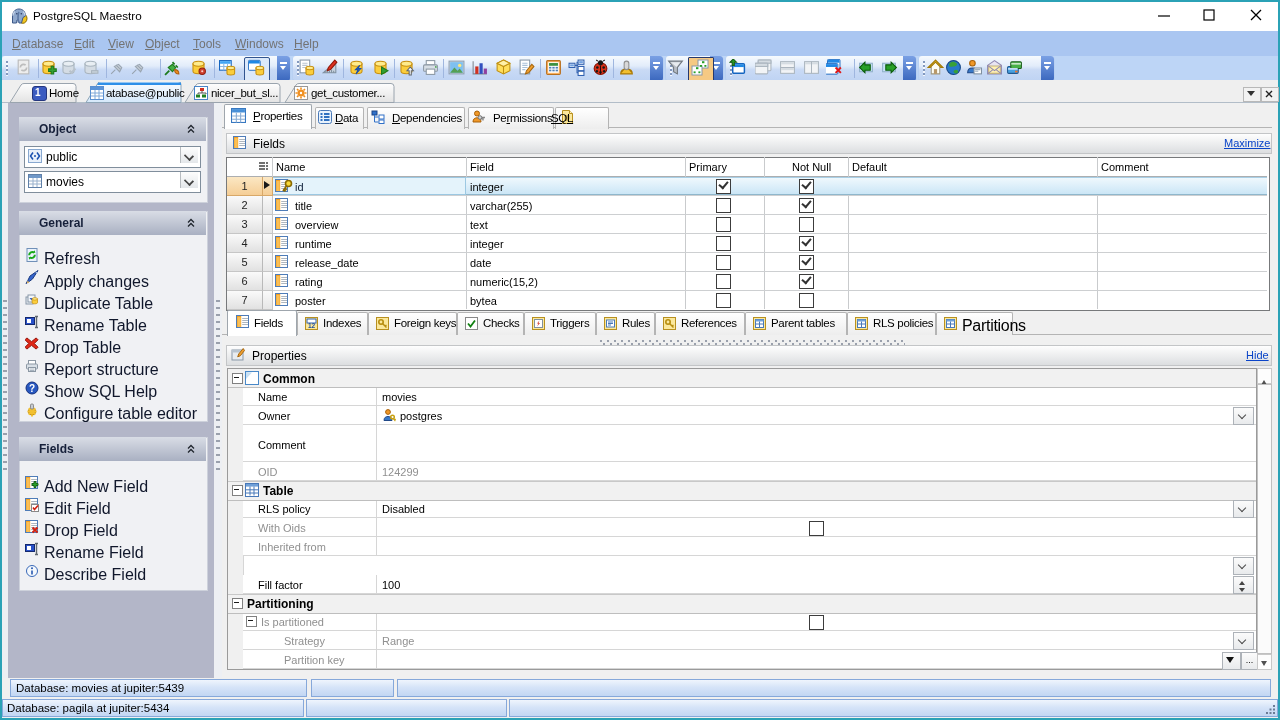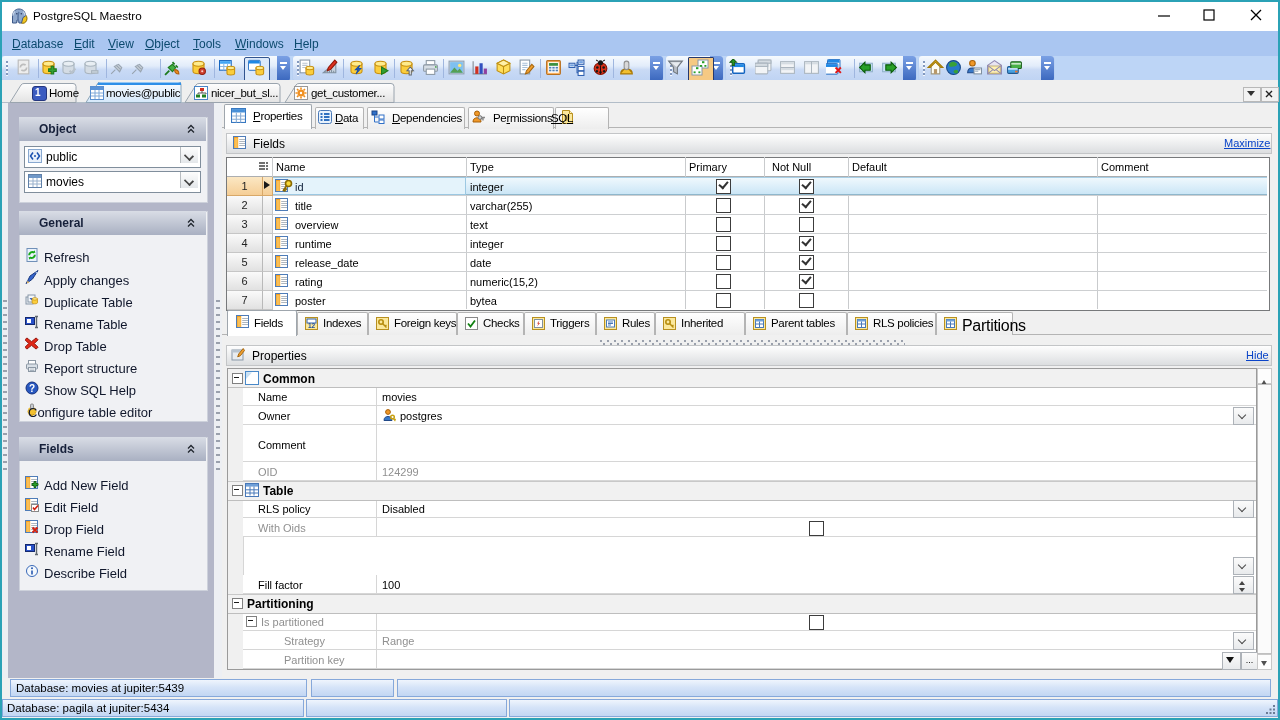--- a/index.html
+++ b/index.html
@@ -6,23 +6,23 @@
 .tx{position:absolute;font-size:11px;color:#000;white-space:nowrap;line-height:1}
 .b{font-weight:bold}
 .u{text-decoration:underline}
 .lnk{color:#0A44C8;text-decoration:underline}
 .band{position:absolute;top:56px;height:25px;border-radius:3px;background:linear-gradient(180deg,#F6FAFE 0%,#E2EcFA 40%,#C9DAF5 55%,#BED3F3 100%);box-shadow:0 1px 1px rgba(60,90,150,.35)}
 .chev{position:absolute;right:0;top:0;width:13px;height:25px;border-radius:0 3px 3px 0;background:linear-gradient(180deg,#7AA0E4,#3A67BE)}
 .chev:after{content:"";position:absolute;left:3px;top:10px;width:0;height:0;border:3.5px solid transparent;border-top:4px solid #fff}
 .chev:before{content:"";position:absolute;left:3px;top:6px;width:7px;height:2px;background:#fff}
 .grip{position:absolute;left:4px;top:5px;width:2px;height:15px;background:repeating-linear-gradient(to bottom,#8298BE 0 2px,rgba(255,255,255,.8) 2px 4px)}
 .vsep{position:absolute;top:3px;width:1px;height:19px;background:#9FB6DF}
-.mi{position:absolute;top:37px;font-size:12px;color:#0c4a6e}
+.mi{position:absolute;top:37px;font-size:12px;color:#737373}
 .tbtn{position:absolute;top:59px}
-.itm{position:absolute;font-size:13px;color:#10172B;white-space:nowrap}
+.itm{position:absolute;font-size:16px;color:#10172B;white-space:nowrap}
 .cg{position:absolute;background:#fff;border:1px solid #808E9C;height:20px}
 .cbtn{position:absolute;right:1px;top:1px;width:17px;height:16px;background:linear-gradient(#FDFDFD,#E4E7EA);border-left:1px solid #B8BCC0}
 .cbtn:after{content:"";position:absolute;left:4px;top:5px;width:6px;height:6px;border-right:2px solid #444;border-bottom:2px solid #444;transform:rotate(45deg) scale(1,.8);transform-origin:center}
 .ptab{position:absolute;height:21px;top:107px;background:linear-gradient(#FFFFFF,#EDEDED);border:1px solid #B4B4B4;border-bottom:none;border-radius:2px 2px 0 0}
 .ptab.sel{top:104px;height:24px;background:#fff;border-color:#9FA6AD}
 .stab{position:absolute;height:22px;top:312px;background:linear-gradient(#FFFFFF,#EDEDED);border:1px solid #B4B4B4;border-bottom:none;border-radius:2px 2px 0 0}
 .stab.sel{top:310px;height:25px;background:#fff;border-color:#9FA6AD}
 .hbar{position:absolute;height:19px;background:linear-gradient(#FEFEFE,#DCDEE0);border:1px solid #C3C5C7}
 .cb{position:absolute;width:13px;height:13px;background:#fff;border:1px solid #3c3c3c}
 .cb.on:after{content:"";position:absolute;left:2px;top:1px;width:7px;height:4px;border-left:2px solid #333;border-bottom:2px solid #333;transform:rotate(-50deg)}
@@ -369,21 +369,21 @@
       </defs>
 </svg>
 <div class="ab" style="left:32px;top:86px;width:13px;height:13px;background:#3B5BC0;border-radius:3px;border:1px solid #24367E"></div>
 <div class="tx" style="left:35px;top:88px;color:#fff;font-size:10px;font-weight:bold">1</div>
 <div class="tx" style="left:49px;top:88px;font-size:11.5px;letter-spacing:-0.2px">Home</div>
 <svg class="ab" style="left:90px;top:86px" width="14" height="14" viewBox="0 0 14 14">
       <rect x="0.5" y="0.5" width="13" height="13" fill="#fff" stroke="#5A8FD0"></rect>
       <rect x="1" y="1" width="12" height="3" fill="#5A93D8"></rect>
       <path d="M1 7h12M1 10h12M5 4v9M9 4v9" stroke="#7FA8D8" stroke-width="1"></path>
     </svg>
-<div class="tx" style="left:106px;top:88px;font-size:11.5px;letter-spacing:-0.3px">movies@public</div>
+<div class="tx" style="left:106px;top:88px;font-size:11.5px;letter-spacing:-0.3px">atabase@public</div>
 <svg class="ab" style="left:194px;top:86px" width="14" height="14" viewBox="0 0 14 14">
       <rect x="0.5" y="0.5" width="13" height="13" fill="#fff" stroke="#4A86C8"></rect>
       <rect x="6" y="2" width="4" height="3" fill="#D03020"></rect>
       <rect x="2" y="8.5" width="4" height="3" fill="#208020"></rect>
       <rect x="8" y="8.5" width="4" height="3" fill="#208020"></rect>
       <path d="M8 5v2M4 8V7h8v1" stroke="#555" fill="none"></path>
     </svg>
 <div class="tx" style="left:211px;top:88px;font-size:11.5px;letter-spacing:-0.3px">nicer_but_sl...</div>
 <svg class="ab" style="left:294px;top:86px" width="14" height="14" viewBox="0 0 14 14">
       <rect x="0.5" y="0.5" width="13" height="13" fill="#fff" stroke="#999"></rect>
@@ -491,21 +491,21 @@
       <text x="7" y="10.5" font-size="10" font-weight="bold" fill="#fff" text-anchor="middle" font-family="Liberation Sans">?</text>
     </svg>
 <div class="itm" style="left:44px;top:383px">Show SQL Help</div>
 <svg class="ab" style="left:25px;top:403px" width="14" height="14" viewBox="0 0 14 14">
       <circle cx="7" cy="8.5" r="3.6" fill="#F2C030" stroke="#A87808"></circle>
       <g stroke="#F2C030" stroke-width="2">
         <path d="M7 3.5v2M7 11.5v2M2.5 8.5h2M9.5 8.5h2M3.8 5.3l1.4 1.4M8.8 10.2l1.4 1.4M10.2 5.3L8.8 6.7M5.2 10.2l-1.4 1.4"></path>
       </g>
       <rect x="5.5" y="1" width="3" height="5" rx="1.2" fill="#C8CCD2" stroke="#888"></rect>
     </svg>
-<div class="itm" style="left:28px;top:405px">Configure table editor</div>
+<div class="itm" style="left:44px;top:405px">Configure table editor</div>
 <div class="ab" style="left:19px;top:437px;width:187px;height:152px;background:#F0F1F4;border:1px solid #CDD1DB"></div>
 <div class="ab" style="left:19px;top:437px;width:187px;height:24px;background:linear-gradient(#D9DDE6,#A9B0C2)"></div>
 <div class="tx b" style="left:39px;top:443px;font-size:12px;color:#16203A">Fields</div>
 <svg class="ab" style="left:186px;top:444px" width="10" height="10">
       <use href="#chevUp"></use>
     </svg>
 <svg class="ab" style="left:25px;top:476px" width="14" height="14" viewBox="0 0 14 14">
       <use href="#tblF"></use>
       <path d="M9 6.5h2v2h2v2h-2v2H9v-2H7v-2h2z" fill="#28A028" stroke="#186018" transform="translate(0,-1)"></path>
     </svg>
@@ -580,23 +580,23 @@
 <div class="hbar" style="left:226px;top:133px;width:1044px"></div>
 <svg class="ab" style="left:233px;top:136px" width="14" height="14">
       <use href="#tblF"></use>
     </svg>
 <div class="tx" style="left:253px;top:138px;font-size:12px">Fields</div>
 <div class="tx lnk" style="left:1224px;top:138px">Maximize</div>
 
 <div class="ab" style="left:226px;top:157px;width:1042px;height:152px;background:#fff;border:1px solid #77797B"></div>
 <div class="ab" style="left:227px;top:176px;width:1040px;height:1px;background:#ACAEB0"></div>
 <div class="tx" style="left:276px;top:162px">Name</div>
-<div class="tx" style="left:470px;top:162px">Type</div>
+<div class="tx" style="left:470px;top:162px">Field</div>
 <div class="tx" style="left:689px;top:162px">Primary</div>
-<div class="tx" style="left:772px;top:162px">Not Null</div>
+<div class="tx" style="left:792px;top:162px">Not Null</div>
 <div class="tx" style="left:852px;top:162px">Default</div>
 <div class="tx" style="left:1101px;top:162px">Comment</div>
 <svg class="ab" style="left:258px;top:161px" width="11" height="11" viewBox="0 0 11 11">
       <path d="M1 2h6M1 5h6M1 8h6" stroke="#444" stroke-width="1.3"></path>
       <circle cx="9" cy="2" r="1" fill="#444"></circle>
       <circle cx="9" cy="5" r="1" fill="#444"></circle>
       <circle cx="9" cy="8" r="1" fill="#444"></circle>
     </svg>
 
 <div class="ab" style="left:272px;top:157px;width:1px;height:152px;background:#C9CBCD"></div>
@@ -729,21 +729,21 @@
       <rect x="0.5" y="0.5" width="12" height="12" fill="#FBE89C" stroke="#B89020"></rect>
       <rect x="2.5" y="3" width="8" height="7" fill="#fff" stroke="#4878B8"></rect>
       <path d="M4 5h5M4 6.5h5M4 8h3" stroke="#4878B8"></path>
     </svg>
 <div class="tx" style="left:622px;top:318px;font-size:11.5px;letter-spacing:-0.3px">Rules</div>
 <svg class="ab" style="left:663px;top:317px" width="13" height="13" viewBox="0 0 13 13">
       <rect x="0.5" y="0.5" width="12" height="12" fill="#FBE89C" stroke="#B89020"></rect>
       <circle cx="5" cy="5" r="2.2" fill="none" stroke="#B88E10" stroke-width="1.6"></circle>
       <path d="M6.5 6.5L10.5 10.5M9 9l1.5-1" stroke="#B88E10" stroke-width="1.5"></path>
     </svg>
-<div class="tx" style="left:681px;top:318px;font-size:11.5px;letter-spacing:-0.3px">Inherited</div>
+<div class="tx" style="left:681px;top:318px;font-size:11.5px;letter-spacing:-0.3px">References</div>
 <svg class="ab" style="left:753px;top:317px" width="13" height="13" viewBox="0 0 13 13">
       <rect x="0.5" y="0.5" width="12" height="12" fill="#FBE89C" stroke="#B89020"></rect>
       <rect x="2.5" y="2.5" width="8" height="8" fill="#fff" stroke="#4878B8"></rect>
       <rect x="2.5" y="2.5" width="8" height="2" fill="#70A0D8"></rect>
       <path d="M2.5 7h8M6.5 4.5v6" stroke="#4878B8"></path>
     </svg>
 <div class="tx" style="left:771px;top:318px;font-size:11.5px;letter-spacing:-0.3px">Parent tables</div>
 <svg class="ab" style="left:855px;top:317px" width="13" height="13" viewBox="0 0 13 13">
       <rect x="0.5" y="0.5" width="12" height="12" fill="#FBE89C" stroke="#B89020"></rect>
       <rect x="2.5" y="2.5" width="8" height="8" fill="#fff" stroke="#4878B8"></rect>
@@ -792,20 +792,24 @@
       <div class="gvt" style="color:#909090">124299</div>
     </div>
 <div class="gr" style="top:499px">
       <div class="glab"></div>
       <div class="glt">RLS policy</div>
       <div class="gvt">Disabled</div>
     </div>
 <div class="gr" style="top:518px">
       <div class="glab"></div>
       <div class="glt" style="color:#909090">With Oids</div>
+    </div>
+<div class="gr" style="top:537px">
+      <div class="glab"></div>
+      <div class="glt" style="color:#909090">Inherited from</div>
     </div>
 <div class="gr" style="top:575px">
       <div class="glab"></div>
       <div class="glt">Fill factor</div>
       <div class="gvt">100</div>
     </div>
 <div class="gr" style="top:612px">
       <div class="glab"></div>
       <div class="glt" style="left:18px;color:#909090">Is partitioned</div>
     </div>

